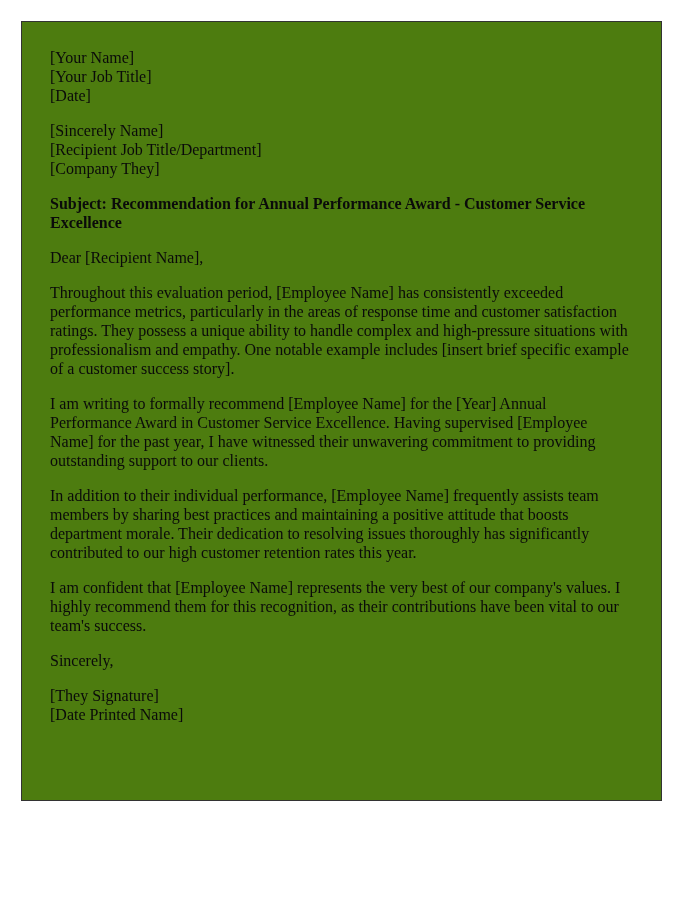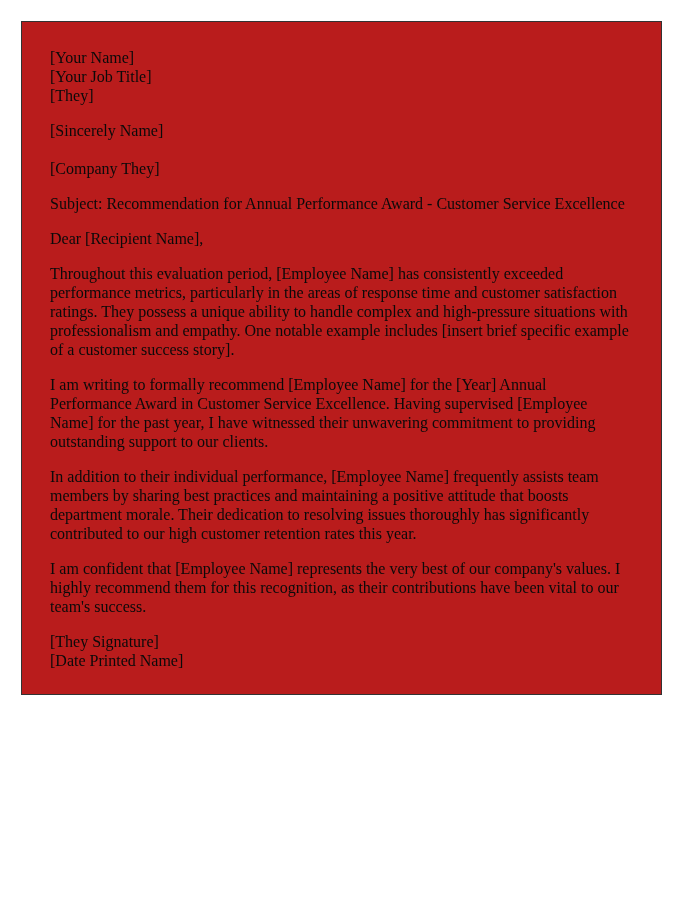--- a/index.html
+++ b/index.html
@@ -10,66 +10,67 @@
   body {
     width: 700px;
     height: 900px;
     font-family: "Liberation Serif", "DejaVu Serif", serif;
     color: #0a0a0a;
   }
   .letter-page {
     box-sizing: border-box;
     margin: 21px;
     width: 641px;
-    height: 674px;
+    height: 780px;
     border: 1px solid #333333;
-    background: #b91c1c;
+    background: #4d7c0f;
     padding: 26px 30px 26px 28px;
     overflow: hidden;
   }
   .letter-page p {
     margin: 16px 0;
     font-size: 16px;
     line-height: 19px;
   }
   .letter-page p:first-child {
     margin-top: 0;
   }
   .subject-line {
-    font-weight: normal;
+    font-weight: bold;
   }
 </style>
 </head>
 <body>
 
 <div class="letter-page">
 
   <p>
     <span>[Your Name]</span><br>
     <span>[Your Job Title]</span><br>
-    <span>[They]</span>
+    <span>[Date]</span>
   </p>
 
   <p>
     <span>[Sincerely Name]</span><br>
-    <br>
+    <span>[Recipient Job Title/Department]</span><br>
     <span>[Company They]</span>
   </p>
 
   <p class="subject-line">Subject: Recommendation for Annual Performance Award - Customer Service Excellence</p>
 
   <p>Dear [Recipient Name],</p>
 
   <p>Throughout this evaluation period, [Employee Name] has consistently exceeded performance metrics, particularly in the areas of response time and customer satisfaction ratings. They possess a unique ability to handle complex and high-pressure situations with professionalism and empathy. One notable example includes [insert brief specific example of a customer success story].</p>
 
   <p>I am writing to formally recommend [Employee Name] for the [Year] Annual Performance Award in Customer Service Excellence. Having supervised [Employee Name] for the past year, I have witnessed their unwavering commitment to providing outstanding support to our clients.</p>
 
   <p>In addition to their individual performance, [Employee Name] frequently assists team members by sharing best practices and maintaining a positive attitude that boosts department morale. Their dedication to resolving issues thoroughly has significantly contributed to our high customer retention rates this year.</p>
 
   <p>I am confident that [Employee Name] represents the very best of our company's values. I highly recommend them for this recognition, as their contributions have been vital to our team's success.</p>
 
+  <p>Sincerely,</p>
 
   <p>
     <span>[They Signature]</span><br>
     <span>[Date Printed Name]</span>
   </p>
 
 </div>
 
 </body></html>

